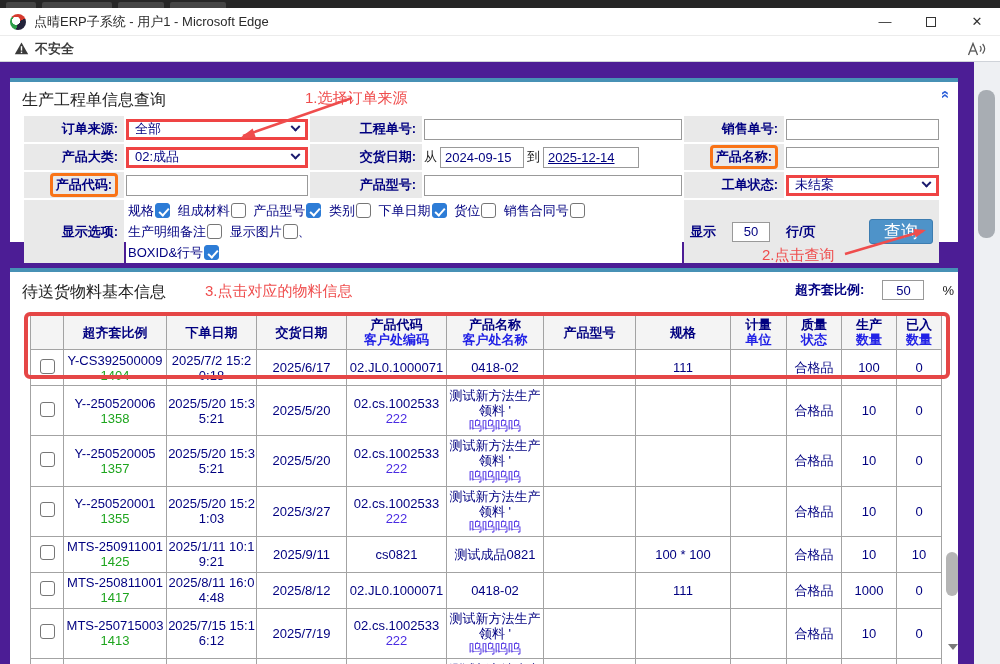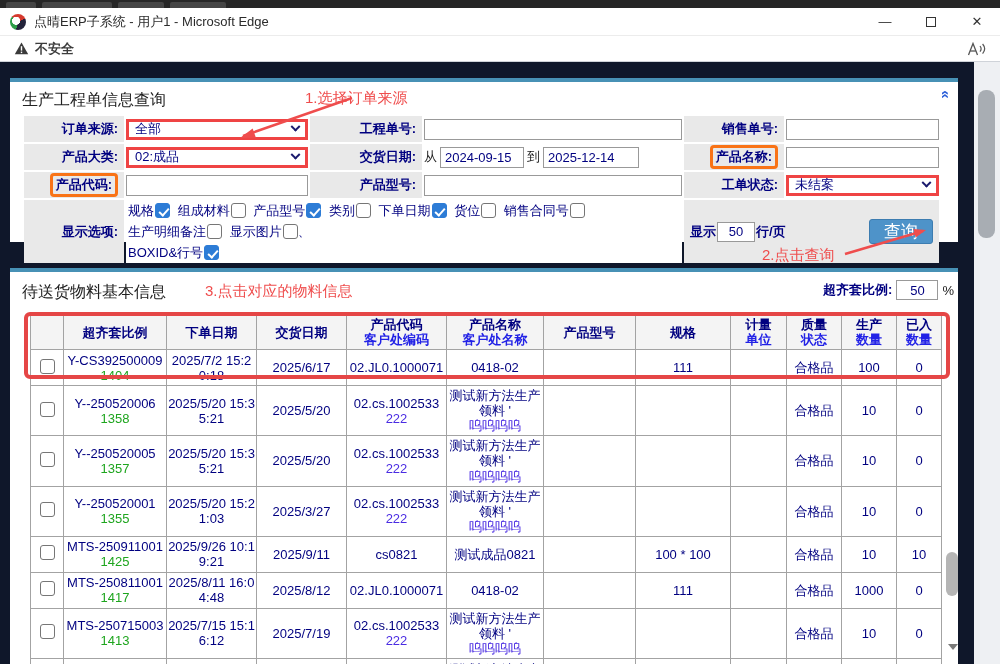--- a/index.html
+++ b/index.html
@@ -23,21 +23,21 @@
   .maxbox { width:10px; height:10px; border:1px solid #333; display:inline-block; }
 
   .addressbar { position:absolute; left:0; top:36px; width:1000px; height:26px; background:#fff;
     display:flex; align-items:center; border-bottom:1px solid #cfd3d9; }
   .warnicon { margin:0 6px 0 14px; }
   .insecure { font-size:13px; font-weight:bold; color:#3c3c3c; margin-right:22px; }
   .url { font-size:13px; color:#222; letter-spacing:.2px; }
   .readaloud { margin-left:auto; margin-right:14px; }
 
   
-  .page { position:absolute; left:0; top:62px; width:1000px; height:602px; background:#0f172a; }
+  .page { position:absolute; left:0; top:62px; width:1000px; height:602px; background:#4c1d95; }
   .panel { position:absolute; background:#fff; border-top:4px solid #4791b5; }
   .panel1 { left:10px; top:16px; width:948px; height:164px; }
   .panel2 { left:10px; top:206px; width:948px; height:396px; }
 
   .ptitle { position:absolute; font-size:16px; color:#222; }
   .ann { position:absolute; color:#ef4d4d; font-size:15px; white-space:nowrap; z-index:40; }
 
   .collapse { position:absolute; right:8px; top:4px; color:#2b5fd9; font-size:15px; font-weight:bold;
     transform:rotate(90deg); cursor:pointer; }
 
@@ -60,29 +60,29 @@
 
   .opts { line-height:21px; color:#000080; font-size:13px; padding-left:2px; }
   .opt { white-space:nowrap; margin-right:4px; }
   .cb { display:inline-block; width:15px; height:15px; border:1px solid #767676; border-radius:3px;
     background:#fff; vertical-align:-3px; margin-left:1px; position:relative; cursor:pointer; }
   .cb.checked { background:#2d7cd6; border-color:#2d7cd6; }
   .cb.checked::after { content:''; position:absolute; left:4.5px; top:1.5px; width:4px; height:8px;
     border-right:2px solid #fff; border-bottom:2px solid #fff; transform:rotate(42deg); }
 
   td.pager { background:#e9e9e9; }
-  .pagerwrap { display:flex; align-items:center; gap:1px; padding:0 6px; color:#000080;
+  .pagerwrap { display:flex; align-items:center; gap:16px; padding:0 6px; color:#000080;
     font-weight:bold; font-size:13px; }
   .pageinput { width:38px; height:20px; border:1px solid #999; text-align:center; color:#000080;
     font-size:13px; font-family:inherit; }
   .searchbtn { margin-left:auto; width:64px; height:25px; background:#4e93c9; color:#fff;
     border:1px solid #3c7cb0; border-radius:3px; font-size:17px; cursor:pointer; font-family:inherit; }
 
   
-  .ratiogroup { position:absolute; right:4px; top:8px; display:flex; align-items:center; gap:4px;
+  .ratiogroup { position:absolute; right:4px; top:8px; display:flex; align-items:center; gap:18px;
     font-size:13px; color:#000080; font-weight:bold; }
   .ratiogroup .unit { color:#1a1a1a; font-weight:normal; }
   .ratioinput { width:42px; height:20px; border:1px solid #999; text-align:center; color:#000080;
     font-size:13px; font-family:inherit; }
 
   
   table.grid { position:absolute; left:20px; top:42px; border-collapse:collapse; table-layout:fixed;
     width:911px; }
   table.grid th, table.grid td { border:1px solid #a3a3a3; font-size:13px; line-height:1.16;
     text-align:center; vertical-align:middle; padding:2px 1px; color:#000080; overflow:hidden; }
@@ -187,21 +187,21 @@
                 <span>02:成品</span>
                 <span class="chev"></span>
               </div>
             </td>
         <td class="lbl">交货日期:</td>
         <td class="fld">
           <div class="datewrap">
             <span>从</span>
             <input class="txt short" value="2024-09-15" style="">
             <span>到</span>
-            <input class="txt short" style="width: 96px;" value="2025-12-14">
+            <input class="txt short" style="width: 96px; text-decoration: underline;" value="2025-12-14">
           </div>
         </td>
         <td class="lbl"><span class="redbox"><span>产品名称:</span></span></td>
         <td class="fld"><input class="txt" value="" style=""></td>
       </tr>
       <tr style="height:26px">
         <td class="lbl"><span class="redbox"><span>产品代码:</span></span></td>
         <td class="fld"><input class="txt" value="" style=""></td>
         <td class="lbl">产品型号:</td>
         <td class="fld"><input class="txt" value="" style=""></td>
@@ -435,21 +435,21 @@
             <td>10</td>
             <td>0</td>
           </tr>
 
           <tr>
             <td><span class="rowcb"></span></td>
             <td>
               <div>MTS-250911001</div>
               <div class="green">1425</div>
             </td>
-            <td class="dcell">2025/9/26 10:19:21</td>
+            <td class="dcell">2025/1/11 10:19:21</td>
             <td>2025/9/11</td>
             <td>
               <div>cs0821</div>
               <div class="blue2"></div>
             </td>
             <td>
               <div>测试成品0821</div>
               <div class="blue2"></div>
             </td>
             <td></td>

